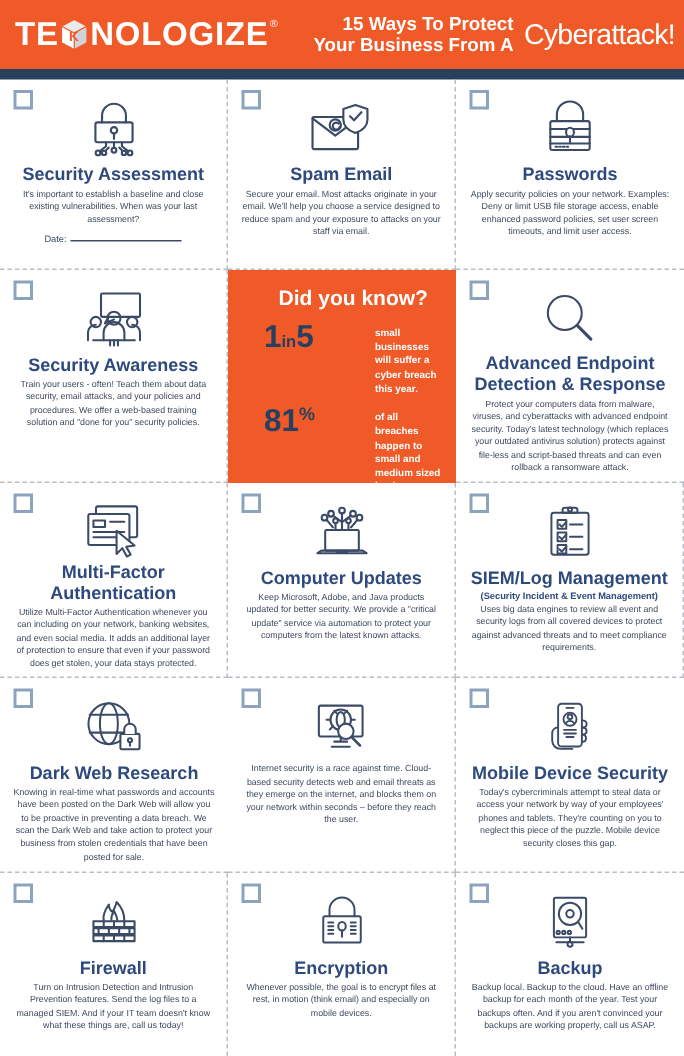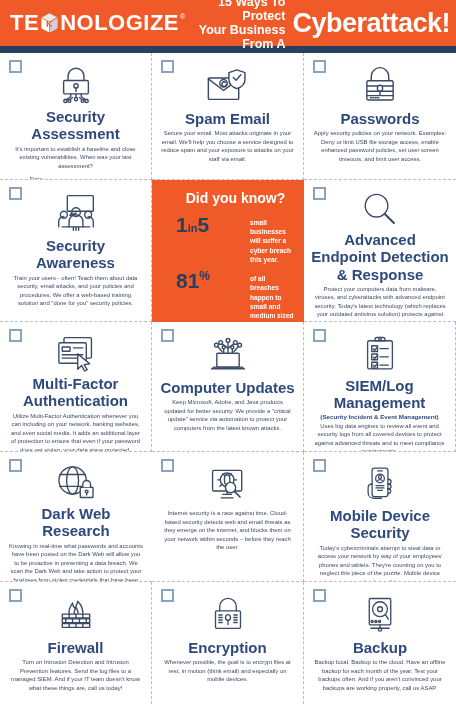--- a/index.html
+++ b/index.html
@@ -64,22 +64,22 @@
   }
   .header-small {
     color: #ffffff;
     font-weight: bold;
     font-size: 12.5px;
     line-height: 1.12;
     text-align: right;
   }
   .header-big {
     color: #ffffff;
-    font-weight: bold;
-    font-size: 27px;
+    font-weight: normal;
+    font-size: 19px;
     line-height: 1;
     letter-spacing: -0.5px;
   }
   .header-rule {
     height: 7px;
     background: #27405f;
   }
 
   
   .grid {
@@ -126,21 +126,21 @@
     display: block;
     stroke: #3b4a66;
     fill: none;
     stroke-width: 1.6;
     stroke-linecap: round;
     stroke-linejoin: round;
   }
 
   .card-title {
     color: #2e4a7d;
-    font-size: 15px;
+    font-size: 12px;
     font-weight: bold;
     text-align: center;
     line-height: 1.15;
     margin-bottom: 2px;
   }
   .card-sub {
     color: #2e4a7d;
     font-size: 6.2px;
     font-weight: bold;
     text-align: center;

